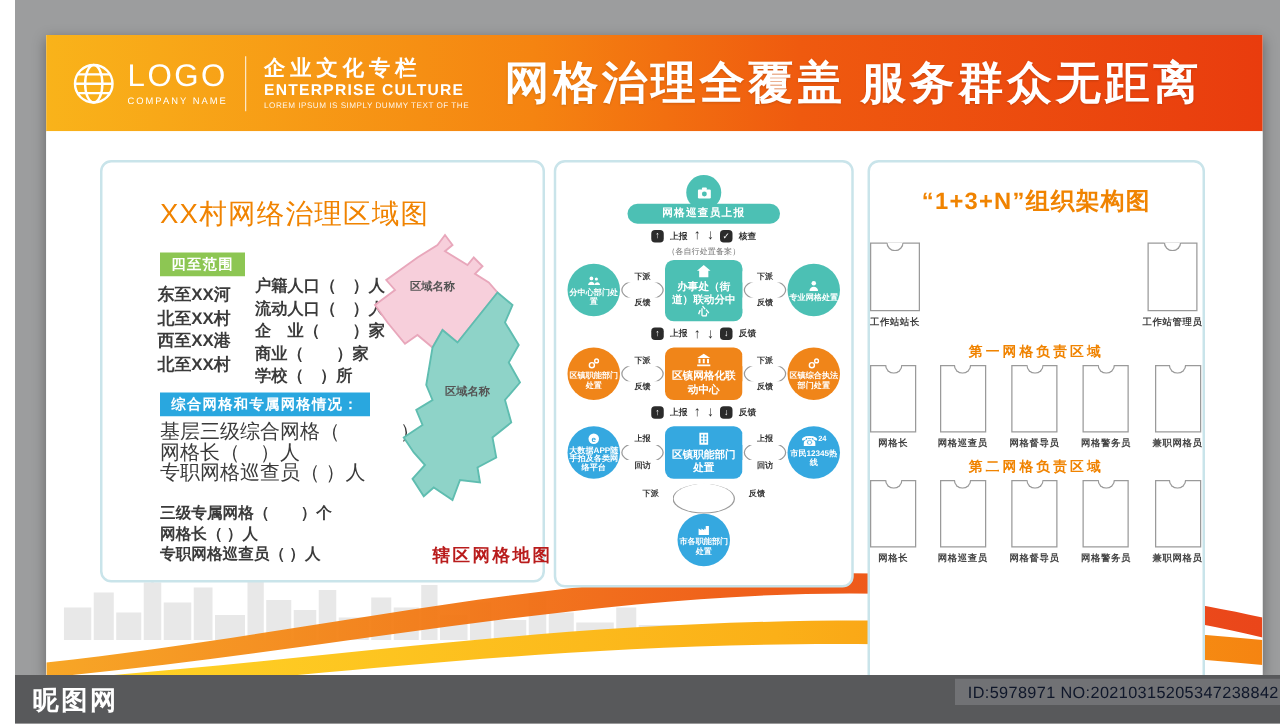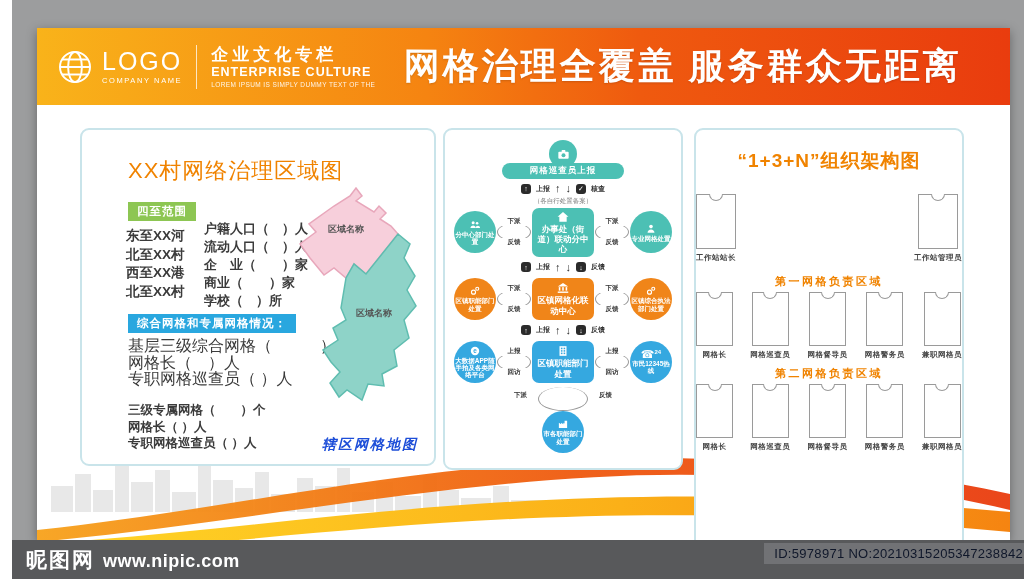--- a/index.html
+++ b/index.html
@@ -25,21 +25,21 @@
   .left-panel{left:43px;width:356px;height:338px;}
   .lp-title{position:absolute;left:46px;top:26px;font-size:22px;font-weight:400;color:#f08300;letter-spacing:1px;}
   .badge{position:absolute;color:#fff;font-size:11.5px;font-weight:bold;padding:2px 9px;letter-spacing:1px;}
   .badge.green{left:46px;top:72px;background:#8dc653;}
   .badge.blue{left:46px;top:184px;background:#29a7df;}
   .range-list{position:absolute;left:44px;top:97px;font-size:13.5px;font-weight:bold;color:#3b3b3b;line-height:18.5px;}
   .stats-list{position:absolute;left:122px;top:90px;font-size:13px;font-weight:bold;color:#3b3b3b;line-height:18px;}
   .grid-list1{position:absolute;left:46px;top:208px;font-size:16px;font-weight:normal;color:#3b3b3b;line-height:16.5px;}
   .grid-list2{position:absolute;left:46px;top:272px;font-size:12.5px;font-weight:bold;color:#3b3b3b;line-height:16.5px;}
   .map-svg{position:absolute;right:8px;top:52px;}
-  .map-caption{position:absolute;left:240px;top:306px;width:120px;text-align:left;font-size:14px;font-weight:900;color:#1d4ed8;letter-spacing:2px;font-style:italic;}
+  .map-caption{position:absolute;left:240px;top:306px;width:120px;text-align:right;font-size:14px;font-weight:900;color:#b91c1c;letter-spacing:2px;}
   .map-label{font-size:9px;font-weight:bold;fill:#555;}
   
   .flow-panel{left:406px;width:240px;height:342px;display:flex;flex-direction:column;align-items:center;padding-top:10px;}
   .fp-title{margin:2px 0 7px;font-size:18.5px;font-weight:900;color:#f08300;letter-spacing:2px;}
   .fcircle{border-radius:50%;color:#fff;display:flex;flex-direction:column;align-items:center;justify-content:center;text-align:center;line-height:1.1;flex:0 0 auto;}
   .fc-top{width:28px;height:28px;background:#4cc0b4;}
   .fc-sm{width:42px;height:42px;font-size:6.5px;font-weight:bold;padding:1px;box-sizing:border-box;}
   .teal{background:#4cc0b4;} .oranje{background:#f08519;} .blu{background:#35a8e0;}
   .pill{margin-top:-5px;z-index:2;background:#4cc0b4;color:#fff;font-size:8.5px;font-weight:bold;padding:2px 28px;border-radius:9px;letter-spacing:1px;}
   .vconn{display:flex;align-items:center;gap:5px;margin:2px 0;height:15px;}
@@ -437,17 +437,16 @@
           </div>
         </div>
       </section>
 
     </div>
   </div>
 
   <div class="wm-bar">
     <div class="wm-left">
       <span class="wm-logo">昵图网</span>
-      <span class="wm-url">www.nipic.com</span>
     </div>
     <div class="wm-id">ID:5978971 NO:20210315205347238842</div>
   </div>
 </div>
 
 </body></html>

